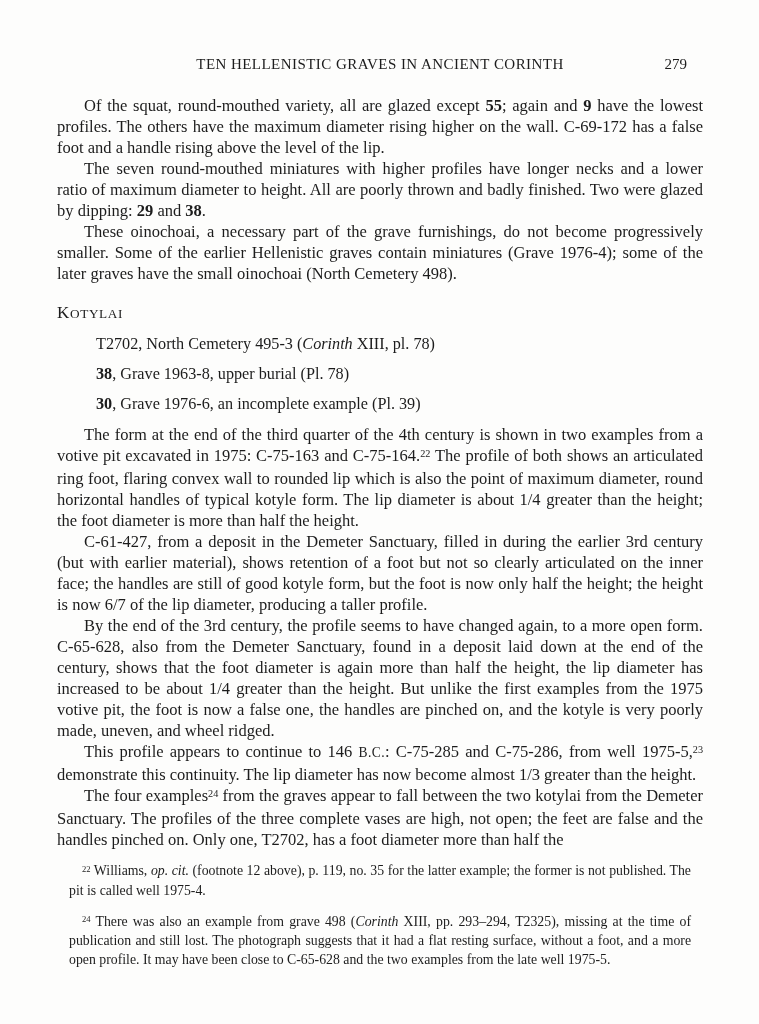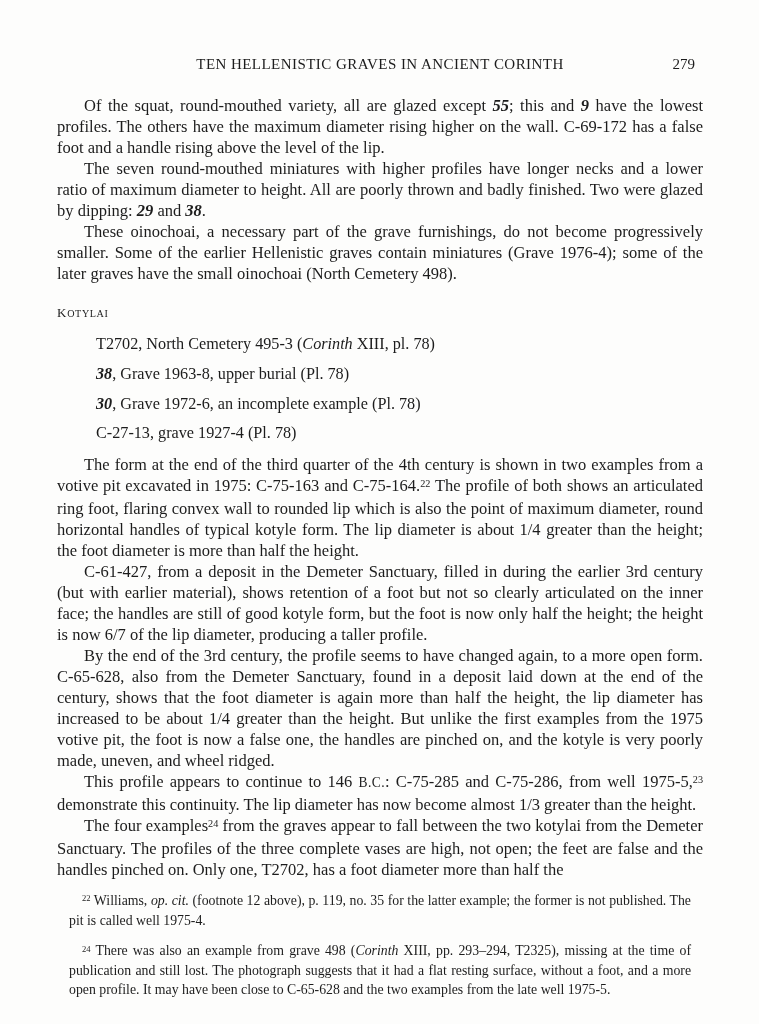--- a/index.html
+++ b/index.html
@@ -30,37 +30,37 @@
   }
   .running-title {
     position: absolute;
     left: 0; right: 0;
     text-align: center;
     letter-spacing: 0.45px;
     white-space: nowrap;
   }
   .page-number {
     position: absolute;
-    right: 8px;
+    right: 16px;
     top: 0;
   }
   .body-text {
     margin-top: 22px;
     font-size: 16.5px;
     line-height: 21px;
     text-align: justify;
   }
   .body-para {
     margin: 0;
     text-indent: 27px;
     hyphens: none;
   }
   .section-heading {
     margin: 18px 0 8px 0;
-    font-size: 13px;
+    font-size: 17px;
     font-weight: normal;
     letter-spacing: 0.8px;
     text-align: left;
     text-indent: 0;
   }
   .catalog-list {
     margin: 0 0 1px 0;
     padding-left: 28px;
     font-size: 16.2px;
     line-height: 18.8px;
@@ -75,49 +75,48 @@
     font-size: 13.8px;
     line-height: 18.6px;
     text-align: justify;
   }
   .footnote {
     margin: 12px;
     text-indent: 13px;
     hyphens: none;
   }
   
-  .f-b   { font-weight: bold; font-style: italic; }
+  .f-b   { font-weight: bold; }
   .f-i   { font-style: italic; }
   .f-sup { font-size: 0.62em; position: relative; top: -0.45em; }
   .f-sc  { font-size: 0.82em; letter-spacing: 0.4px; }
   .f-scr { font-size: 0.78em; letter-spacing: 0.6px; }
 </style>
 </head>
 <body>
 
 <div class="page">
   <div class="content">
 
     <div class="page-header">
       <span class="running-title">TEN HELLENISTIC GRAVES IN ANCIENT CORINTH</span>
       <span class="page-number">279</span>
     </div>
 
     <div class="body-text">
-      <p class="body-para"><span>Of the squat, round-mouthed variety, all are glazed except </span><span class="f-b">55</span><span>; this and </span><span class="f-b">9</span><span> have the lowest profiles. The others have the maximum diameter rising higher on the wall. C-69-172 has a false foot and a handle rising above the level of the lip.</span></p>
+      <p class="body-para"><span>Of the squat, round-mouthed variety, all are glazed except </span><span class="f-b">55</span><span>; again and </span><span class="f-b">9</span><span> have the lowest profiles. The others have the maximum diameter rising higher on the wall. C-69-172 has a false foot and a handle rising above the level of the lip.</span></p>
       <p class="body-para"><span>The seven round-mouthed miniatures with higher profiles have longer necks and a lower ratio of maximum diameter to height. All are poorly thrown and badly finished. Two were glazed by dipping: </span><span class="f-b">29</span><span> and </span><span class="f-b">38</span><span>.</span></p>
       <p class="body-para"><span>These oinochoai, a necessary part of the grave furnishings, do not become progressively smaller. Some of the earlier Hellenistic graves contain miniatures (Grave 1976-4); some of the later graves have the small oinochoai (North Cemetery 498).</span></p>
 
       <h2 class="section-heading"><span>K</span><span class="f-scr">OTYLAI</span></h2>
 
       <div class="catalog-list">
         <p class="list-line"><span>T2702, North Cemetery 495-3 (</span><span class="f-i">Corinth</span><span> XIII, pl. 78)</span></p>
         <p class="list-line"><span class="f-b">38</span><span>, Grave 1963-8, upper burial (Pl. 78)</span></p>
-        <p class="list-line"><span class="f-b">30</span><span>, Grave 1972-6, an incomplete example (Pl. 78)</span></p>
-        <p class="list-line"><span>C-27-13, grave 1927-4 (Pl. 78)</span></p>
+        <p class="list-line"><span class="f-b">30</span><span>, Grave 1976-6, an incomplete example (Pl. 39)</span></p>
       </div>
 
       <p class="body-para"><span>The form at the end of the third quarter of the 4th century is shown in two examples from a votive pit excavated in 1975: C-75-163 and C-75-164.</span><span class="f-sup">22</span><span> The profile of both shows an articulated ring foot, flaring convex wall to rounded lip which is also the point of maximum diameter, round horizontal handles of typical kotyle form. The lip diameter is about 1/4 greater than the height; the foot diameter is more than half the height.</span></p>
       <p class="body-para"><span>C-61-427, from a deposit in the Demeter Sanctuary, filled in during the earlier 3rd century (but with earlier material), shows retention of a foot but not so clearly articulated on the inner face; the handles are still of good kotyle form, but the foot is now only half the height; the height is now 6/7 of the lip diameter, producing a taller profile.</span></p>
       <p class="body-para"><span>By the end of the 3rd century, the profile seems to have changed again, to a more open form. C-65-628, also from the Demeter Sanctuary, found in a deposit laid down at the end of the century, shows that the foot diameter is again more than half the height, the lip diameter has increased to be about 1/4 greater than the height. But unlike the first examples from the 1975 votive pit, the foot is now a false one, the handles are pinched on, and the kotyle is very poorly made, uneven, and wheel ridged.</span></p>
       <p class="body-para"><span>This profile appears to continue to 146 </span><span class="f-sc">B.C.</span><span>: C-75-285 and C-75-286, from well 1975-5,</span><span class="f-sup">23</span><span> demonstrate this continuity. The lip diameter has now become almost 1/3 greater than the height.</span></p>
       <p class="body-para"><span>The four examples</span><span class="f-sup">24</span><span> from the graves appear to fall between the two kotylai from the Demeter Sanctuary. The profiles of the three complete vases are high, not open; the feet are false and the handles pinched on. Only one, T2702, has a foot diameter more than half the</span></p>
     </div>
 
     <div class="footnotes">

